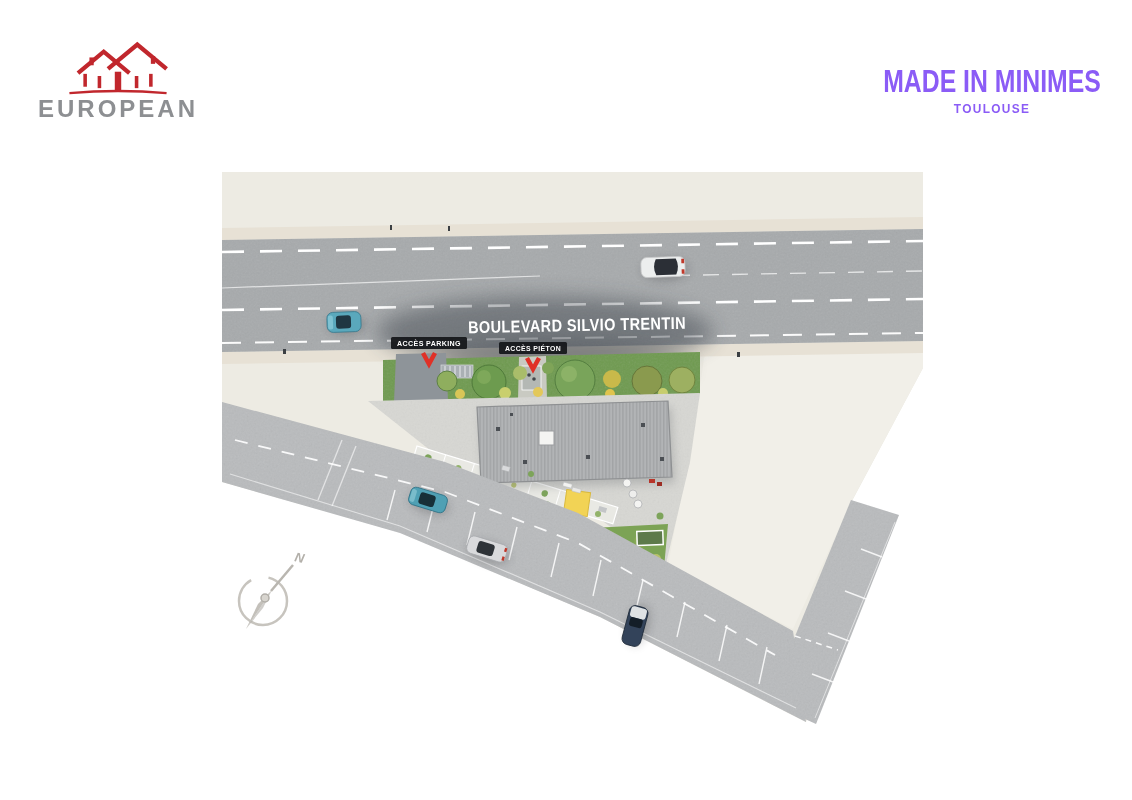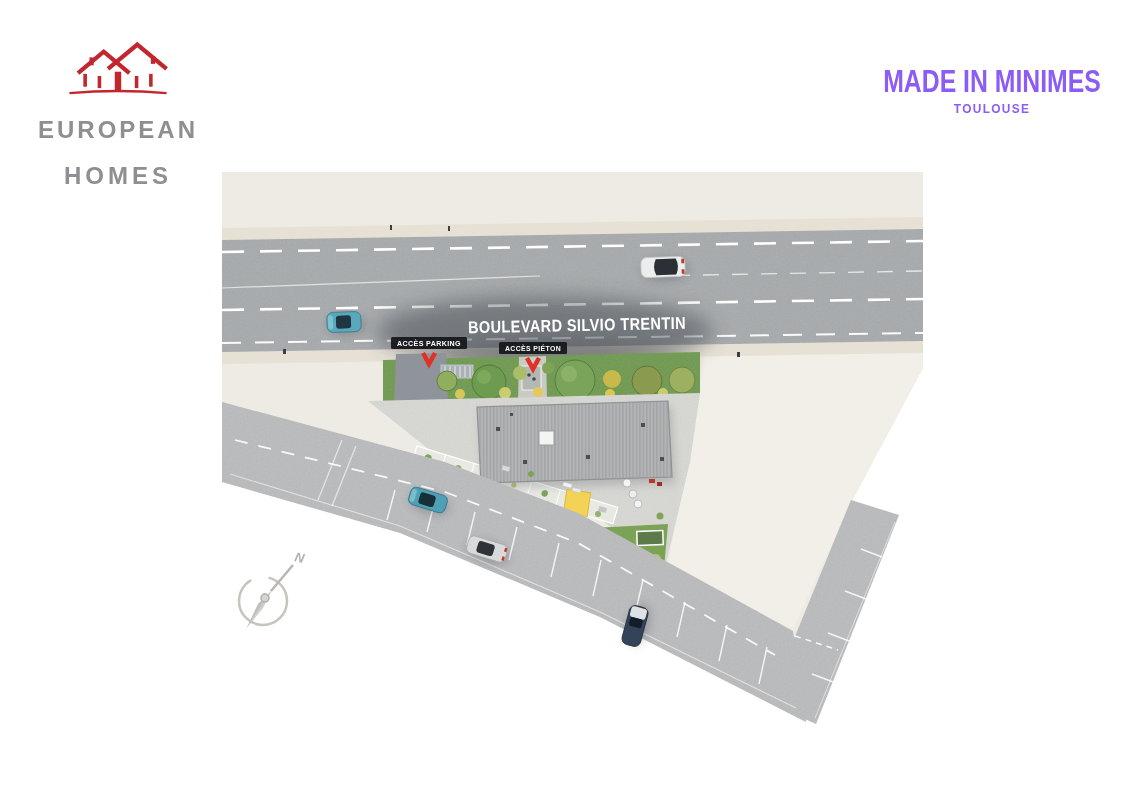--- a/index.html
+++ b/index.html
@@ -3,21 +3,21 @@
 <meta charset="utf-8">
 <style>
   html,body{margin:0;padding:0;background:#ffffff;}
   body{width:1132px;height:800px;overflow:hidden;position:relative;
        font-family:"Liberation Sans",sans-serif;}
   .page{position:absolute;inset:0;background:#ffffff;}
 
   
   .logo{position:absolute;left:28px;top:36px;width:180px;text-align:center;}
   .logo svg{display:block;margin:0 auto;}
-  .logo-line{font-weight:bold;color:#8d8f92;font-size:24px;letter-spacing:3px;line-height:1.05;margin-top:21px;}
+  .logo-line{font-weight:bold;color:#8d8f92;font-size:24px;letter-spacing:3px;line-height:1.05;}
   .logo-line2{letter-spacing:4px;}
 
   
   .proj-title{position:absolute;left:852px;top:64px;width:280px;text-align:center;color:#8b5cf6;}
   .proj-title .main{font-size:31px;font-weight:bold;transform:scaleX(.8);transform-origin:center;
                     white-space:nowrap;letter-spacing:0px;}
   .proj-title .sub{margin-top:1px;font-size:13.5px;font-weight:bold;transform:scaleX(.88);
                    transform-origin:center;letter-spacing:1.5px;}
 
   
@@ -46,21 +46,20 @@
         <line x1="24" y1="53" x2="24" y2="71" stroke-width="5"></line>
         <line x1="44" y1="56" x2="44" y2="73" stroke-width="5"></line>
         <line x1="70" y1="50" x2="70" y2="76" stroke-width="9"></line>
         <line x1="96" y1="56" x2="96" y2="73" stroke-width="5"></line>
         <line x1="116" y1="53" x2="116" y2="71" stroke-width="5"></line>
 
         <path d="M2 80 Q70 74 138 80" stroke-width="3.2"></path>
       </g>
     </svg>
     <div class="logo-line">EUROPEAN</div>
-    <div class="logo-line logo-line2">HOMES</div>
   </div>
 
   <div class="proj-title">
     <div class="main">MADE IN MINIMES</div>
     <div class="sub">TOULOUSE</div>
   </div>
 
   <svg class="plan" width="1132" height="800" viewBox="0 0 1132 800">
     <defs>
       <pattern id="ribs" width="3.4" height="8" patternUnits="userSpaceOnUse">

